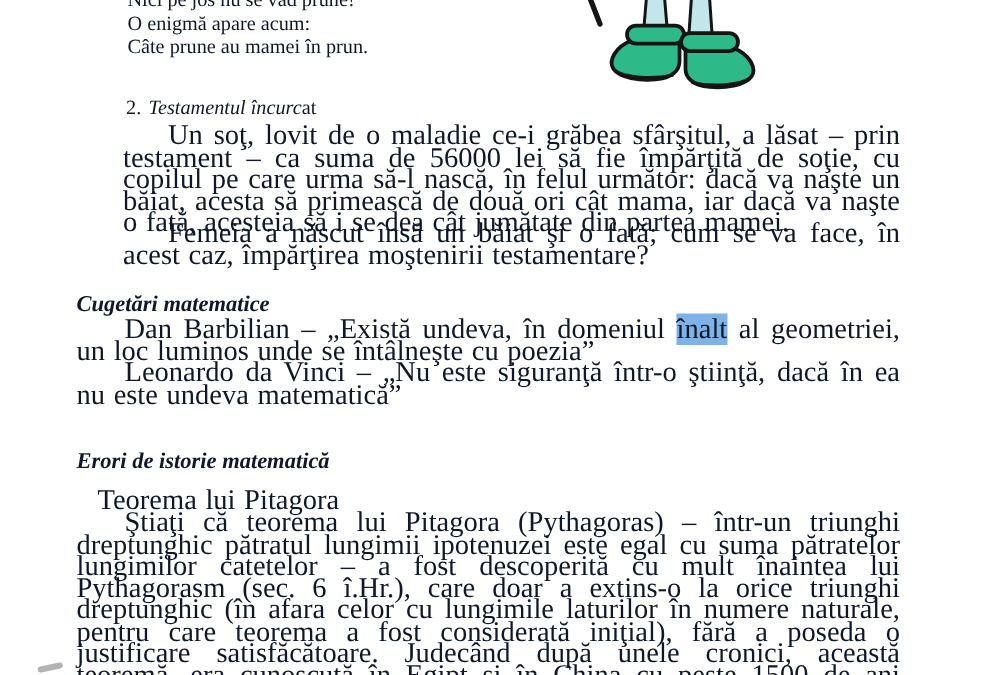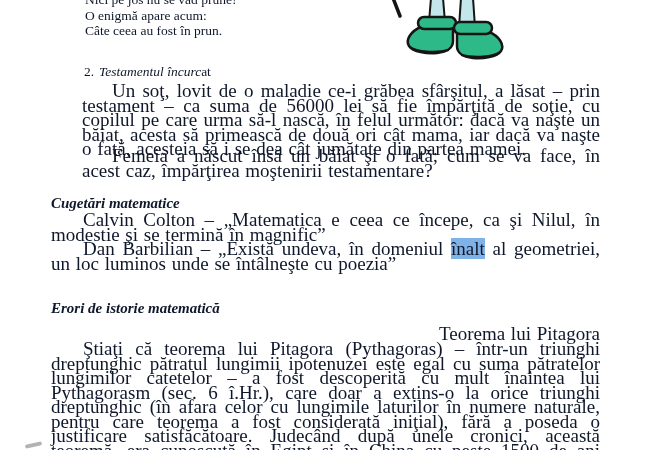--- a/index.html
+++ b/index.html
@@ -35,38 +35,38 @@
   .sec-heading{
     font-size:15px;line-height:17px;
     font-weight:bold;font-style:italic;
     white-space:nowrap;
   }
   .cugetari-h{left:51px;top:195px;}
   .cugetari-q{left:51px;top:213px;width:549px;}
   .cugetari-q p{margin:0;text-indent:32px;}
   .hl{background:#7fb3e8;}
   .erori-h{left:51px;top:300px;}
-  .erori-sub{left:51px;top:327px;width:549px;text-indent:32px;text-align:right;}
+  .erori-sub{left:33px;top:327px;width:549px;text-indent:32px;text-align:left;}
   .erori-p{left:51px;top:342px;width:549px;text-indent:32px;}
   .illus{left:385px;top:0;width:125px;height:60px;}
   .corner-mark{
     left:25px;top:443px;width:17px;height:4px;
     background:#9a9a9a;border-radius:2px;
     transform:rotate(-12deg);opacity:.75;
   }
 </style>
 </head>
 <body>
 
 <div class="page">
 
   <div class="abs poem">
     <div>Nici pe jos nu se văd prune!</div>
     <div>O enigmă apare acum:</div>
-    <div>Câte ceea au fost în prun.</div>
+    <div>Câte prune au mamei în prun.</div>
   </div>
 
   <svg class="abs illus" viewBox="0 0 125 60" xmlns="http://www.w3.org/2000/svg">
 
     <path d="M8,-2 L15,16" fill="none" stroke="#151515" stroke-width="3.5" stroke-linecap="round"></path>
 
     <path d="M46,-2 L44,22 L60,22 L58,-2 Z" stroke="#151515" stroke-width="2" fill="#c3e6ea"></path>
     <path d="M76,-2 L74,27 L90,27 L88,-2 Z" stroke="#151515" stroke-width="2" fill="#c3e6ea"></path>
 
     <path d="M36,27 C26,31 20,40 24,46 C28,52 42,54 52,53 C63,52 68,47 68,41 L68,27 Z" stroke="#151515" stroke-width="2.5" stroke-linejoin="round" fill="#2eb989"></path>
@@ -80,22 +80,22 @@
 
   <div class="abs item-heading">
     <span class="num">2.</span><span class="ital">Testamentul încurc</span><span>at</span>
   </div>
 
   <div class="abs body-text para1">Un soţ, lovit de o maladie ce-i grăbea sfârşitul, a lăsat – prin testament – ca suma de 56000 lei să fie împărţită de soţie, cu copilul pe care urma să-l nască, în felul următor: dacă va naşte un băiat, acesta să primească de două ori cât mama, iar dacă va naşte o fată, acesteia să i se dea cât jumătate din partea mamei.</div>
   <div class="abs body-text para2">Femeia a născut însă un băiat şi o fată; cum se va face, în acest caz, împărţirea moştenirii testamentare?</div>
 
   <div class="abs sec-heading cugetari-h">Cugetări matematice</div>
   <div class="abs body-text cugetari-q">
-    <p>Calvin Colton – „Matematica e ceea ce începe, ca şi Nilul, în modestie şi se termină în magnific”</p>
     <p><span>Dan Barbilian – „Există undeva, în domeniul </span><span class="hl">înalt</span><span> al geometriei, un loc luminos unde se întâlneşte cu poezia”</span></p>
+    <p>Leonardo da Vinci – „Nu este siguranţă într-o ştiinţă, dacă în ea nu este undeva matematică”</p>
   </div>
 
   <div class="abs sec-heading erori-h">Erori de istorie matematică</div>
   <div class="abs body-text erori-sub">Teorema lui Pitagora</div>
   <div class="abs body-text erori-p">Ştiaţi că teorema lui Pitagora (Pythagoras) – într-un triunghi dreptunghic pătratul lungimii ipotenuzei este egal cu suma pătratelor lungimilor catetelor – a fost descoperită cu mult înaintea lui Pythagorasm (sec. 6 î.Hr.), care doar a extins-o la orice triunghi dreptunghic (în afara celor cu lungimile laturilor în numere naturale, pentru care teorema a fost considerată iniţial), fără a poseda o justificare satisfăcătoare. Judecând după unele cronici, această teoremă, era cunoscută în Egipt şi în China cu peste 1500 de ani înaintea presupusului ei descoperitor; tot astfel, nu de mult, s-a făcut cunoscut că la Tel-Dibae (lângă Bagdad), cu ocazia unor săpături, s-au găsit nişte tăbliţe datând din epoca civilizaţiei babilonene, adică de acum aproximativ 4000 de ani, în care erau consemnate cunoştinţe matematice</div>
 
   <div class="abs corner-mark"></div>
 
 </div>
 

